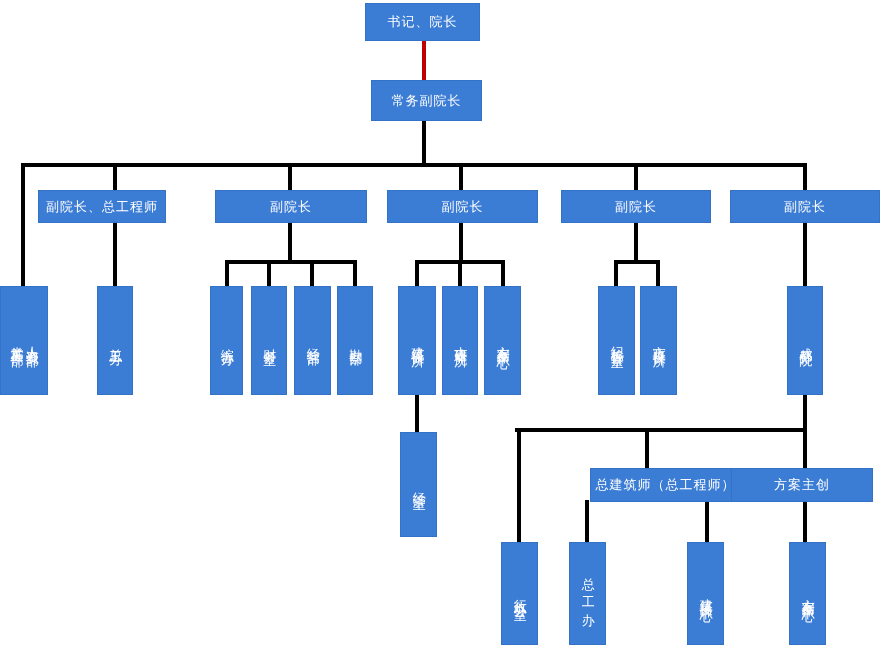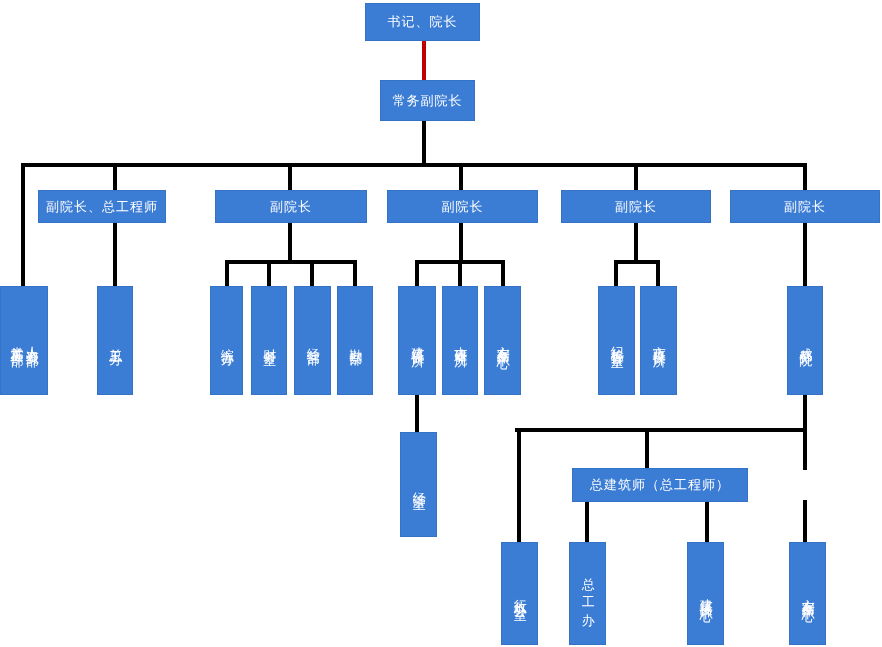--- a/index.html
+++ b/index.html
@@ -70,21 +70,21 @@
       <div class="line" style="left: 803px; top: 428px; width: 4px; height: 42px;"></div>
       <div class="line" style="left: 585px; top: 500px; width: 4px; height: 44px;"></div>
       <div class="line" style="left: 705px; top: 500px; width: 4px; height: 44px;"></div>
       <div class="line" style="left: 803px; top: 500px; width: 4px; height: 44px;"></div>
     </div>
 
   <div class="node" style="left:365px;top:3px;width:115px;height:38px">
     <span>书记、院长</span>
   </div>
 
-  <div class="node" style="left:380px;top:80px;width:95px;height:41px">
+  <div class="node" style="left:371px;top:80px;width:111px;height:41px">
     <span>常务副院长</span>
   </div>
 
   <div class="node" style="left:38px;top:190px;width:128px;height:33px">
     <span>副院长、总工程师</span>
   </div>
   <div class="node" style="left:215px;top:190px;width:152px;height:33px">
     <span>副院长</span>
   </div>
   <div class="node" style="left:387px;top:190px;width:151px;height:33px">
@@ -132,22 +132,25 @@
     <span class="vtext">市政设计所</span>
   </div>
   <div class="node" style="left:787px;top:286px;width:36px;height:109px">
     <span class="vtext">成都分院</span>
   </div>
 
   <div class="node" style="left:400px;top:432px;width:37px;height:105px">
     <span class="vtext">经济室</span>
   </div>
 
-  <div class="node" style="left:572px;top:468px;width:176px;height:34px">
+  <div class="node" style="left:590px;top:468px;width:151px;height:34px">
     <span>总建筑师（总工程师）</span>
+  </div>
+  <div class="node" style="left:731px;top:468px;width:142px;height:34px">
+    <span>方案主创</span>
   </div>
 
   <div class="node" style="left:501px;top:542px;width:37px;height:103px">
     <span class="vtext">行政办公室</span>
   </div>
   <div class="node" style="left:569px;top:542px;width:37px;height:103px">
     <span class="vtext spread">总工办</span>
   </div>
   <div class="node" style="left:687px;top:542px;width:37px;height:103px">
     <span class="vtext">建筑设计中心</span>

